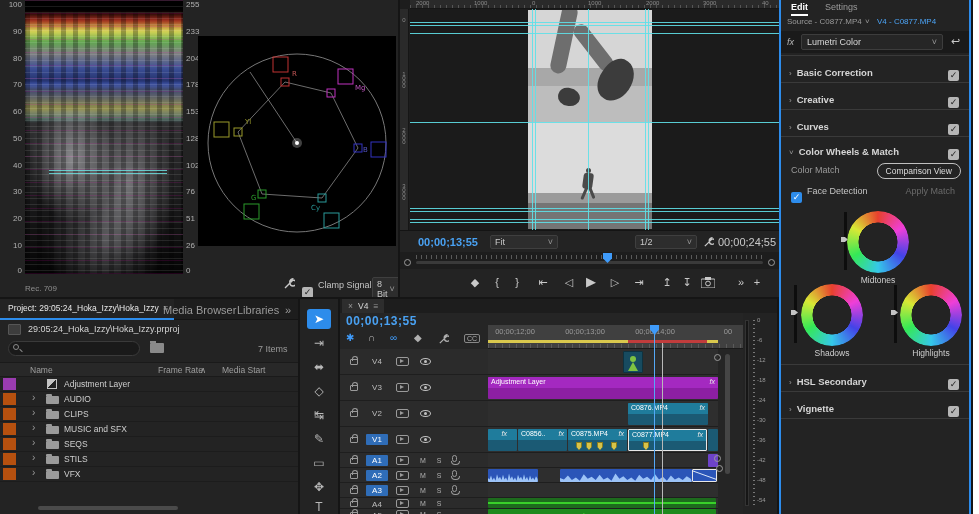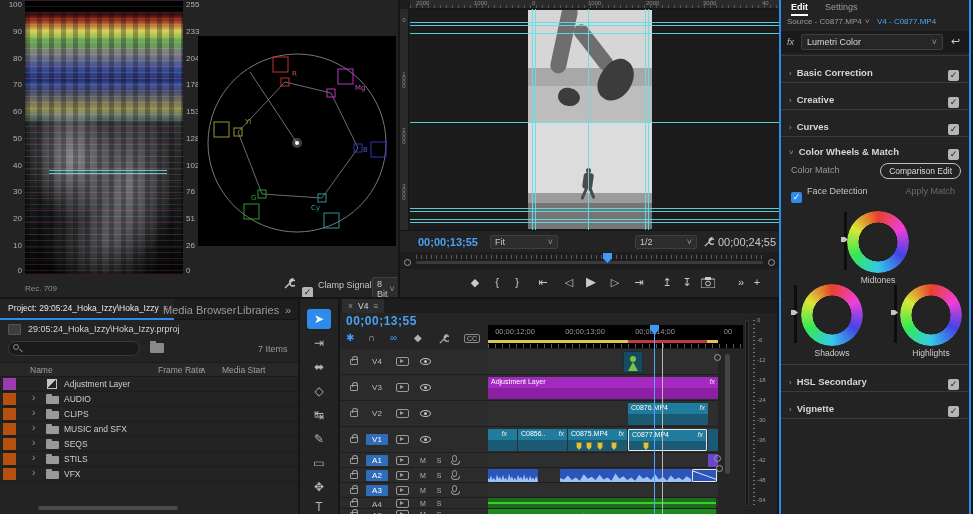--- a/index.html
+++ b/index.html
@@ -118,21 +118,21 @@
   .tool-active { background:#2d8ceb; color:#fff; }
 
   
   .timeline { left:340px; top:299px; width:437px; height:215px; background:#252525; }
   .tl-tabs { left:0; top:0; width:437px; height:14px; background:#1d1d1d; }
   .tl-tab { position:absolute; left:2px; top:0; height:14px; background:#2d2d2d; color:#d8d8d8;
      font-size:8.5px; padding:2px 6px; display:flex; gap:5px; }
   .tl-tc { position:absolute; left:6px; top:15px; color:#49a1f2; font-size:12px; font-weight:bold; letter-spacing:.5px; }
   .tl-icons { position:absolute; left:6px; top:33px; height:14px; }
   .tli { position:absolute; top:0; font-size:10px; color:#b0b0b0; }
-  .tl-ruler { position:absolute; left:148px; top:26px; width:289px; height:24px; background:#000000;
+  .tl-ruler { position:absolute; left:148px; top:26px; width:289px; height:24px; background:#404040;
      border-bottom:1px solid #1a1a1a; overflow:hidden;text-align:center; }
   .tl-rlabel { position:absolute; top:2px; font-size:7.5px; color:#9a9a9a; transform:translateX(-50%); white-space:nowrap; }
   .tl-rticks { position:absolute; left:0; right:0; bottom:0; height:4px;
      background:repeating-linear-gradient(90deg,#5a5a5a 0 1px,rgba(0,0,0,0) 1px 7px); }
   .workarea { position:absolute; left:148px; top:41px; height:3px; background:#d9c84d; z-index:2; }
   .wa-red { position:absolute; top:0; height:3px; background:#c03c3c; }
   .thead-col { position:absolute; left:0; top:50px; width:148px; height:165px; background:#2b2b2b; }
   .trow-h { position:absolute; left:0; width:148px; border-bottom:1px solid #1e1e1e; }
   .lockico { position:absolute; left:10px; width:8px; height:6px; border:1px solid #9a9a9a; border-radius:1px; }
   .lockico::before { content:""; position:absolute; top:-4px; left:1px; width:4px; height:4px;
@@ -685,21 +685,21 @@
       <span class="abs" style="left:8px"><span class="chev">›</span><span class="sect">Curves</span></span>
       <span class="cbx"><span class="cb-gray">✓</span></span>
     </div>
     <div class="sep" style="top:136px"></div>
     <div class="lu-row" style="top:141px;height:14px">
       <span class="abs" style="left:8px"><span class="chev">˅</span><span class="sect">Color Wheels &amp; Match</span></span>
       <span class="cbx"><span class="cb-gray">✓</span></span>
     </div>
     <div class="lu-row" style="top:163px;height:16px">
       <span class="abs txt9 gray" style="left:10px;top:2px">Color Match</span>
-      <span class="abs pill" style="right:8px;top:0">Comparison Edit</span>
+      <span class="abs pill" style="right:8px;top:0">Comparison View</span>
     </div>
     <div class="lu-row" style="top:184px;height:16px">
       <span class="abs" style="left:10px"><span class="cb-blue">✓</span></span>
       <span class="abs txt9" style="left:26px;top:2px;color:#c4c4c4">Face Detection</span>
       <span class="abs txt9" style="right:14px;top:2px;color:#6a6a6a">Apply Match</span>
     </div>
 
     <div class="wslider" style="left:63px;top:212px;height:58px"></div>
     <span class="whandle" style="left:60px;top:236px"></span>
     <div class="wheel" style="left:66px;top:211px;width:62px;height:62px"></div>

